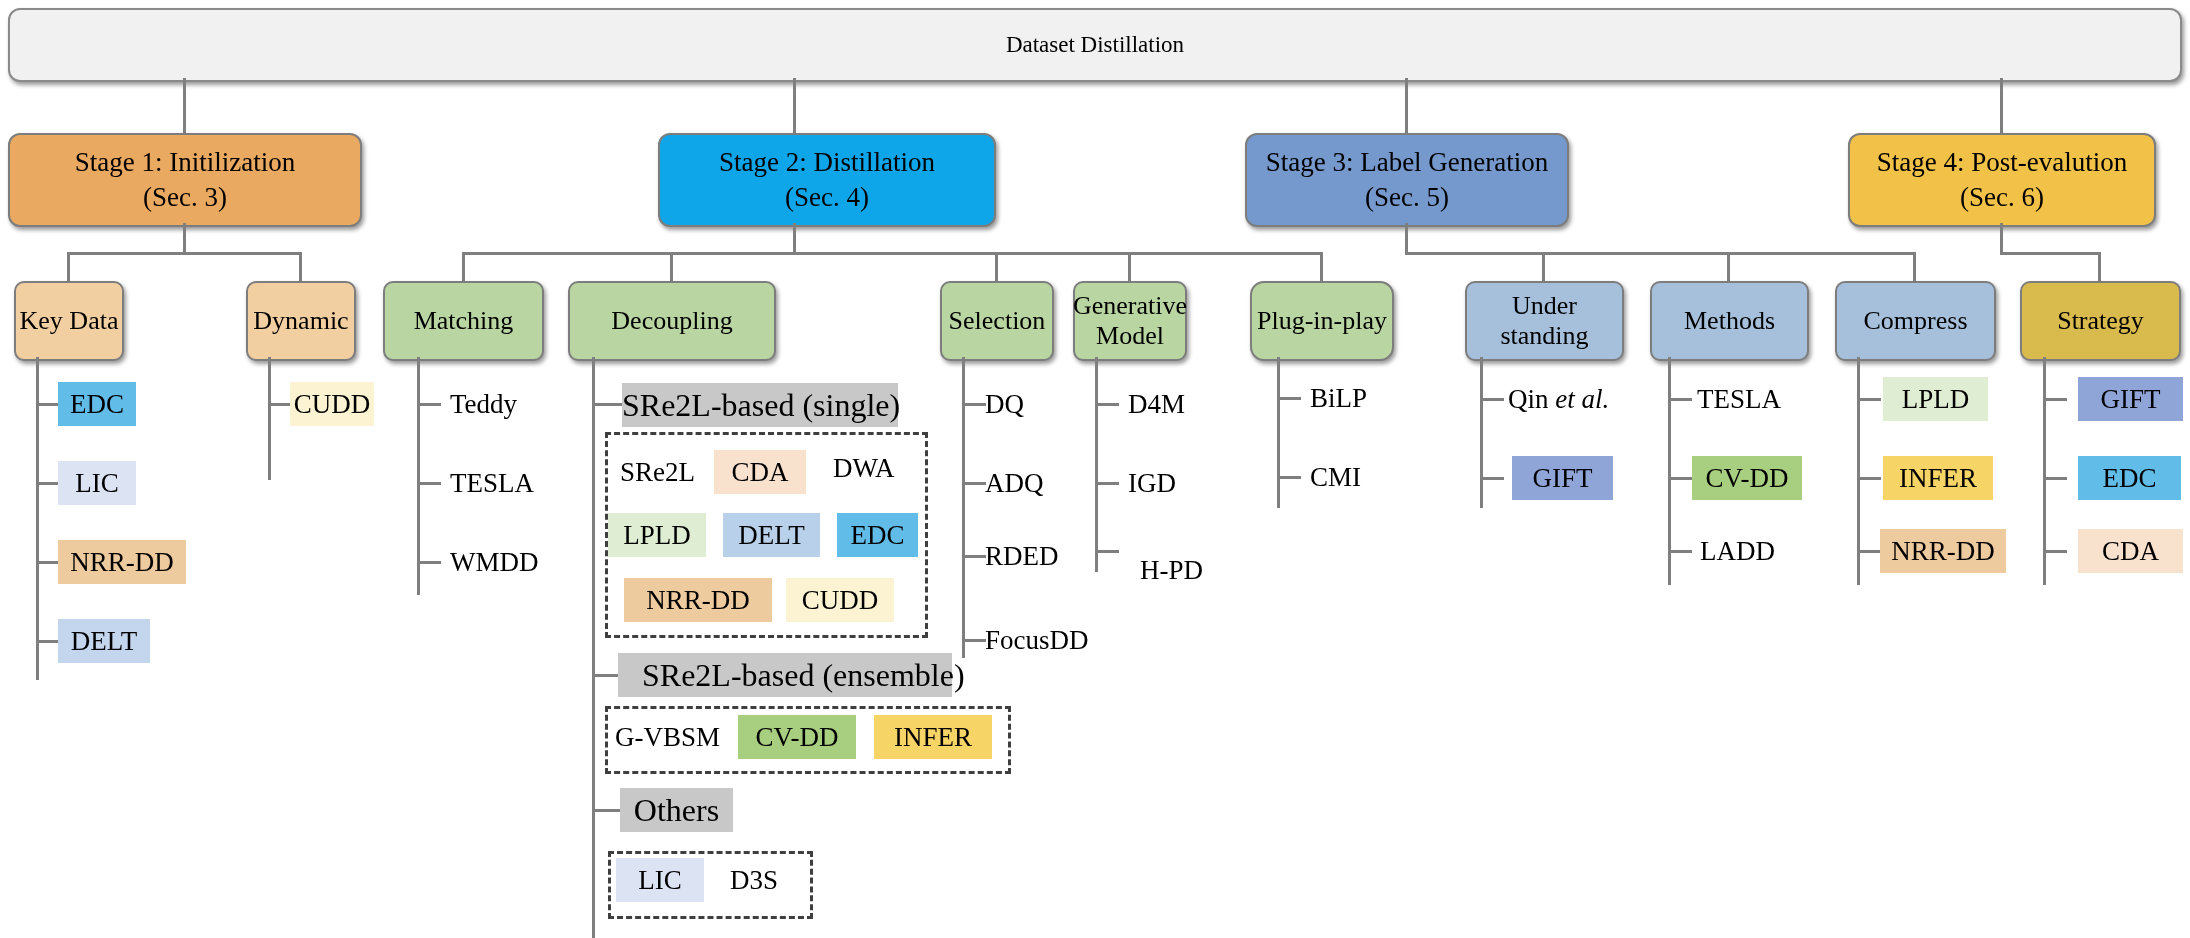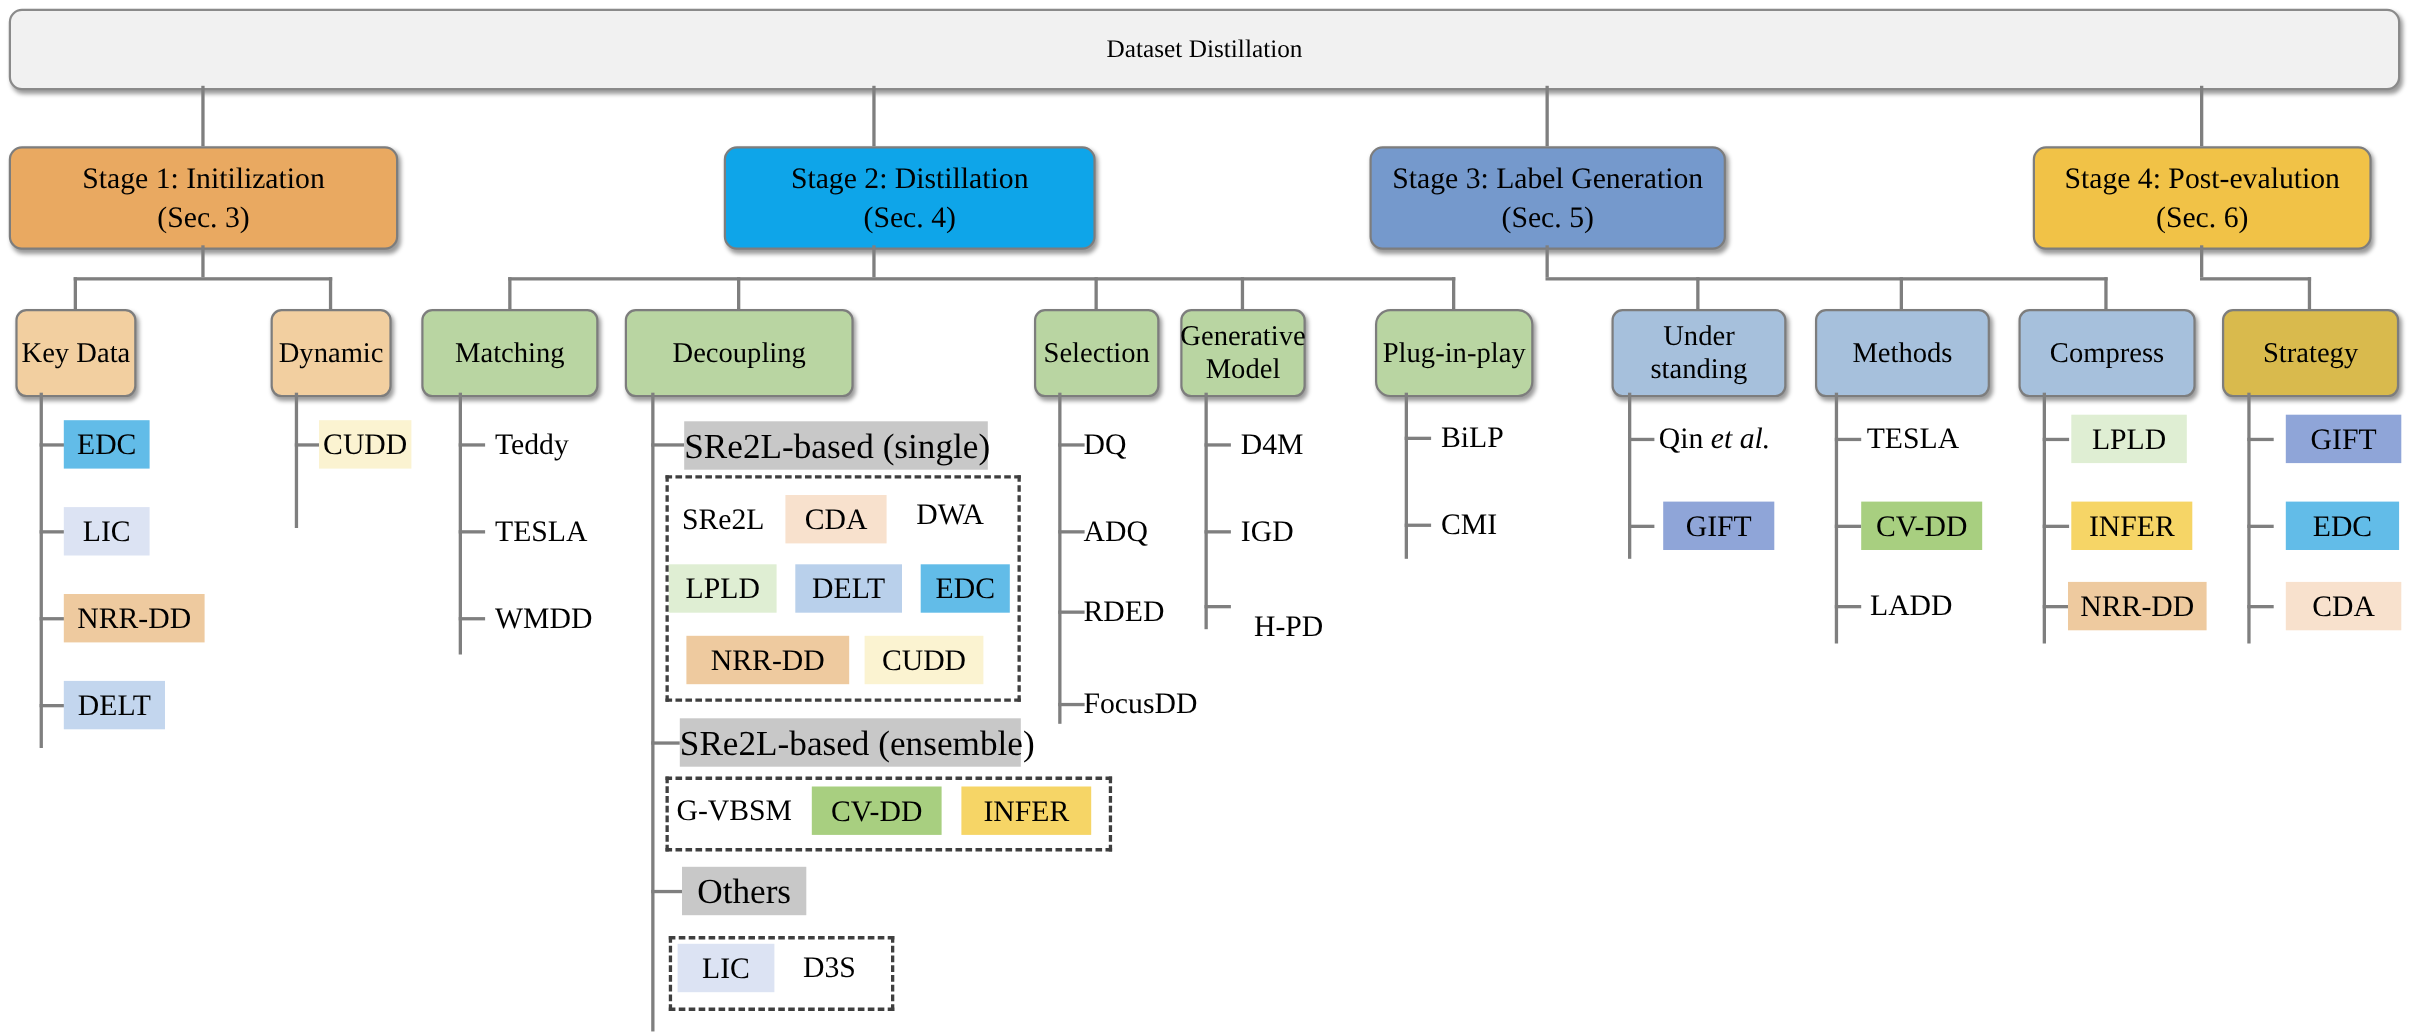--- a/index.html
+++ b/index.html
@@ -155,21 +155,21 @@
   <div class="dashedbox" style="left:605px;top:432px;width:317px;height:200px;"></div>
   <div class="leaf" style="left:620px;top:472px;">SRe2L</div>
   <div class="chip" style="left: 714px; top: 450px; width: 92px; background: rgb(248, 225, 205);">CDA</div>
   <div class="leaf" style="left:833px;top:468px;">DWA</div>
   <div class="chip" style="left: 608px; top: 513px; width: 98px; background: rgb(223, 238, 211);">LPLD</div>
   <div class="chip" style="left: 723px; top: 513px; width: 97px; background: rgb(185, 208, 235);">DELT</div>
   <div class="chip" style="left: 837px; top: 513px; width: 81px; background: rgb(98, 188, 232);">EDC</div>
   <div class="chip" style="left: 624px; top: 578px; width: 148px; background: rgb(238, 202, 159);">NRR-DD</div>
   <div class="chip" style="left: 786px; top: 578px; width: 108px; background: rgb(251, 243, 209);">CUDD</div>
 
-  <div class="grayhead" style="left: 618px; top: 653px; width: 310px; background: rgb(200, 200, 200);">SRe2L-based (ensemble)</div>
+  <div class="grayhead" style="left: 618px; top: 653px; width: 310px; background: rgb(200, 200, 200); padding-left: 24px;">SRe2L-based (ensemble)</div>
 
   <div class="dashedbox" style="left:605px;top:706px;width:400px;height:62px;"></div>
   <div class="leaf" style="left:615px;top:737px;">G-VBSM</div>
   <div class="chip" style="left: 738px; top: 715px; width: 118px; background: rgb(168, 207, 128);">CV-DD</div>
   <div class="chip" style="left: 874px; top: 715px; width: 118px; background: rgb(246, 213, 102);">INFER</div>
 
   <div class="grayhead" style="left: 620px; top: 788px; width: 113px; background: rgb(200, 200, 200);">Others</div>
 
   <div class="dashedbox" style="left:608px;top:851px;width:199px;height:62px;"></div>
   <div class="chip" style="left: 616px; top: 858px; width: 88px; background: rgb(220, 227, 243);">LIC</div>

